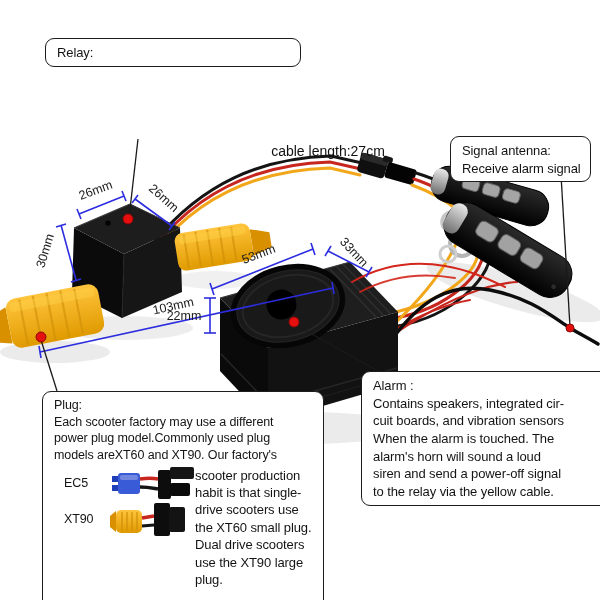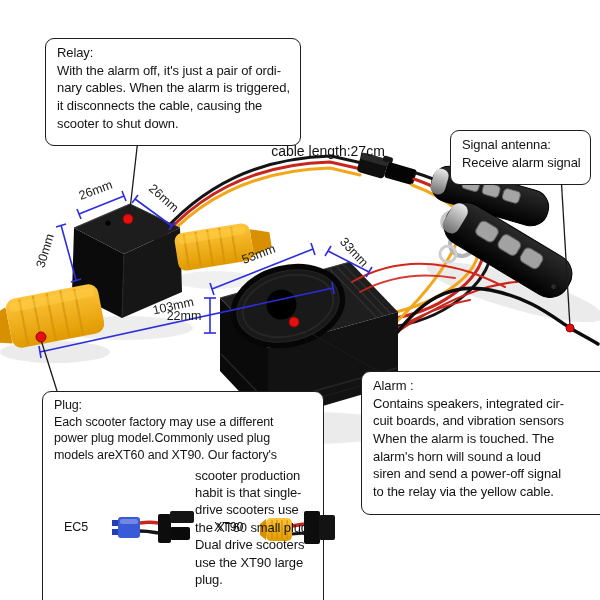--- a/index.html
+++ b/index.html
@@ -1,29 +1,29 @@
 <!DOCTYPE html>
 <html><head>
 <meta charset="utf-8">
 <style>
   html,body{margin:0;padding:0;background:#fff;}
   .stage{position:relative;width:600px;height:600px;background:#ffffff;overflow:hidden;
          font-family:"Liberation Sans",sans-serif;color:#141414;}
   svg.scene{position:absolute;left:0;top:0;}
   .callout{position:absolute;box-sizing:border-box;background:#ffffff;
            border:1.7px solid #1d1d1d;border-radius:9px;
-           padding:5px 8px 13px 11px;font-size:13px;line-height:1.36;
+           padding:5px 8px 4px 11px;font-size:13px;line-height:1.36;
            letter-spacing:-0.1px;color:#141414;z-index:3;}
   .co-body{white-space:pre-line;}
   #relay-callout{left:45px;top:38px;width:256px;}
-  #signal-callout{left:450px;top:130px;width:141px;}
+  #signal-callout{left:450px;top:136px;width:141px;}
   #alarm-callout{left:361px;top:371px;width:262px;}
   #plug-callout{left:42px;top:391px;width:282px;height:232px;font-size:12.5px;line-height:1.33;}
   .plug-grid{display:flex;margin-top:3px;}
-  .plug-rows{display:flex;flex-direction:row;gap:2px;width:140px;}
+  .plug-rows{display:flex;flex-direction:column;gap:2px;width:140px;}
   .plug-row{display:flex;align-items:center;}
   .plug-label{width:46px;padding-left:10px;font-size:12.5px;flex:none;}
   .plug-icon{flex:none;display:block;}
   .plug-side{white-space:pre-line;font-size:13px;line-height:1.34;margin-left:1px;}
   .dim{font-size:12.5px;fill:#1b1b1b;}
   .cable-label{font-size:14px;fill:#111;}
 </style>
 </head>
 <body>
 
@@ -221,24 +221,20 @@
   <g fill="#e60f0f" stroke="#8f0606" stroke-width="1">
     <circle cx="128" cy="219" r="5"></circle>
     <circle cx="41" cy="337" r="5"></circle>
     <circle cx="294" cy="322" r="5"></circle>
     <circle cx="570" cy="328" r="4"></circle>
   </g>
 </svg>
 
   <div class="callout" id="relay-callout">
     <div class="co-title">Relay:</div>
-    <div class="co-body">With the alarm off, it's just a pair of ordi-
-nary cables. When the alarm is triggered,
-it disconnects the cable, causing the
-scooter to shut down.</div>
   </div>
 
   <div class="callout" id="signal-callout">
     <div class="co-title">Signal antenna:</div>
     <div class="co-body">Receive alarm signal</div>
   </div>
 
   <div class="callout" id="alarm-callout">
     <div class="co-title">Alarm :</div>
     <div class="co-body">Contains speakers, integrated cir-

